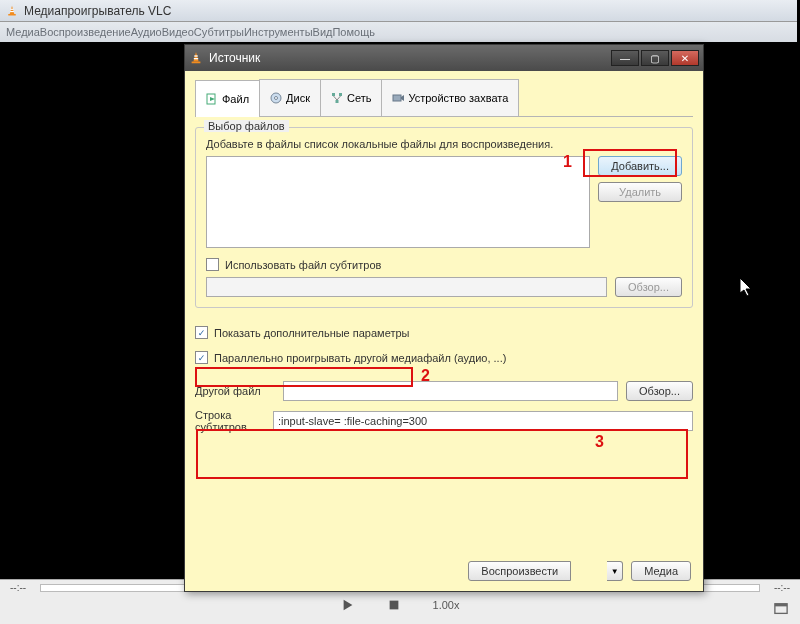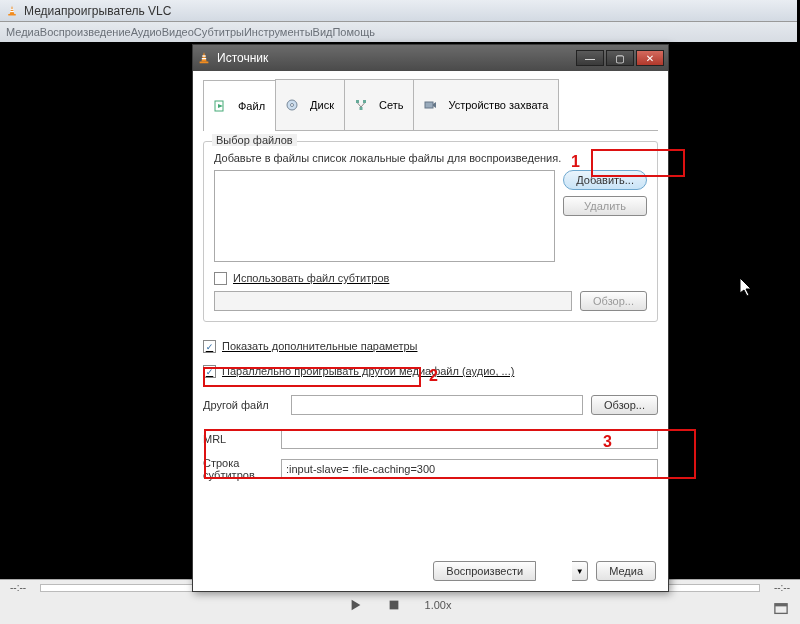--- a/index.html
+++ b/index.html
@@ -13,56 +13,56 @@
 .menubar { height: 20px; background: linear-gradient(#e5e9ee,#d7dce3); display: flex; align-items: center; padding: 0 6px; }
 .menubar span { color: #6a7078; font-size: 11px; cursor: default; }
 
 
 
 
 .bottom-bar { position: absolute; left: 0; right: 0; bottom: 0; height: 45px; background: #ededed; border-top: 1px solid #aaa; }
 .progress { height: 8px; margin: 4px 40px 0 40px; background: #fff; border: 1px solid #bbb; position: relative; }
 .time-l, .time-r { position: absolute; top: 2px; font-size: 10px; color: #555; }
 .time-l { left: 10px; } .time-r { right: 10px; }
-.controls { display: flex; align-items: center; justify-content: center; gap: 24px; margin-top: 6px; }
+.controls { display: flex; align-items: center; justify-content: center; gap: 32px; margin-top: 6px; }
 .ctrl-ico { width: 14px; height: 14px; }
 .speed { color: #555; font-size: 11px; }
 .fs-ico { position: absolute; right: 12px; bottom: 8px; width: 14px; height: 14px; }
 
 
-.dialog { position: absolute; left: 192px; top: 44px; width: 477px; height: 548px; background: #ffffff; border: 1px solid #3a3a3a; box-shadow: 2px 2px 8px rgba(0,0,0,.4); }
+.dialog { position: absolute; left: 184px; top: 44px; width: 520px; height: 548px; background: #fef9c3; border: 1px solid #3a3a3a; box-shadow: 2px 2px 8px rgba(0,0,0,.4); }
 .dlg-title { height: 26px; background: linear-gradient(#6b6b6b,#4a4a4a); display: flex; align-items: center; padding: 0 4px; color: #fff; }
 .dlg-title .cone { width: 14px; height: 14px; margin-right: 6px; }
 .dlg-title .t { flex: 1; font-size: 12px; }
 .dlg-btns { display: flex; gap: 2px; }
 .dlg-btn { width: 28px; height: 16px; border: 1px solid #222; display: flex; align-items: center; justify-content: center; font-size: 10px; color: #fff; }
 .dlg-min { background: linear-gradient(#5a5a5a,#3a3a3a); }
 .dlg-max { background: linear-gradient(#5a5a5a,#3a3a3a); }
 .dlg-close { background: linear-gradient(#d46a5e,#b0392c); }
 
 .dlg-body { padding: 8px 10px; }
 
 
 .tabs { display: flex; border-bottom: 1px solid #b5b5b5; }
-.tab { padding: 19px 10px; border: 1px solid #b5b5b5; border-bottom: none; background: #f5f5f5; display: flex; align-items: center; gap: 12px; margin-right: -1px; }
+.tab { padding: 12px 10px; border: 1px solid #b5b5b5; border-bottom: none; background: #f5f5f5; display: flex; align-items: center; gap: 4px; margin-right: -1px; }
 .tab.active { background: #fff; position: relative; top: 1px; }
 .tab .ti { width: 12px; height: 12px; }
 
 
 .group { border: 1px solid #c8c8c8; margin-top: 10px; padding: 10px; position: relative; border-radius: 3px; }
 .group > .legend { position: absolute; top: -8px; left: 8px; background: #f0f0f0; padding: 0 4px; color: #333; }
 .hint { color: #333; margin-bottom: 6px; }
 .filelist-row { display: flex; gap: 8px; align-items: flex-start; }
 .filelist { flex: 1; height: 92px; background: #fff; border: 1px solid #aaa; }
 .side-btns { display: flex; flex-direction: column; gap: 6px; }
 .btn { border: 1px solid #8a8a8a; background: linear-gradient(#fdfdfd,#e3e3e3); padding: 3px 12px; border-radius: 3px; color: #333; text-align: center; white-space: nowrap; }
-.btn.primary { background: linear-gradient(#eaf4fc,#c9e4f7); border-color: #6fa8cf; border-radius: 10px; }
+.btn.primary { background: linear-gradient(#eaf4fc,#c9e4f7); border-color: #6fa8cf; }
 .btn.disabled { color: #999; }
 
-.sub-row { margin-top: 10px; display: flex; gap: 6px; text-decoration: underline; }
+.sub-row { margin-top: 10px; display: flex; align-items: center; gap: 6px; }
 .chk { width: 13px; height: 13px; border: 1px solid #888; background: #fff; display: inline-flex; align-items: center; justify-content: center; font-size: 9px; color: #2a66a0; }
 .sub-input-row { display: flex; gap: 8px; margin-top: 6px; }
 .txt { flex: 1; height: 20px; border: 1px solid #aaa; background: #f4f4f4; padding: 0 4px; }
 .txt.enabled { background: #fff; }
 
 
 .hl { position: absolute; border: 2px solid #d11; pointer-events: none; }
 .hl-num { position: absolute; color: #d11; font-weight: bold; font-size: 16px; }
 
 
@@ -211,26 +211,20 @@
     <div class="sub-row" style="margin-top:12px;">
       <span class="chk">✓</span>
       <span class="lbl">Параллельно проигрывать другой медиафайл (аудио, ...)</span>
     </div>
     <div class="row2" style="margin-top:17px;">
       <span class="lbl" style="width:80px">Другой файл</span>
       <div class="txt enabled"></div>
       <div class="btn">Обзор...</div>
     </div>
 
-    <div class="mrl-row" style="margin-top:14px;">
-      <span class="lbl">MRL</span>
-      <div class="txtw">
-          <span></span>
-        </div>
-    </div>
     <div class="mrl-row">
       <span class="lbl">Строка субтитров</span>
       <div class="txtw">
           <span>:input-slave=  :file-caching=300</span>
         </div>
     </div>
   </div>
 
   <div class="dlg-footer">
     <div class="split-btn">

